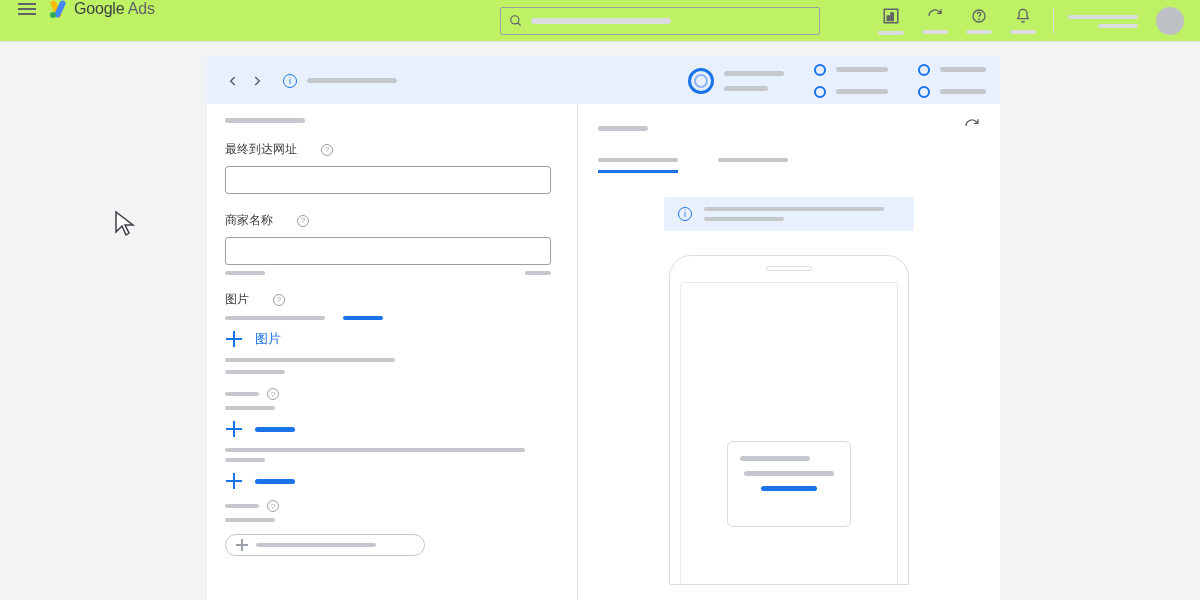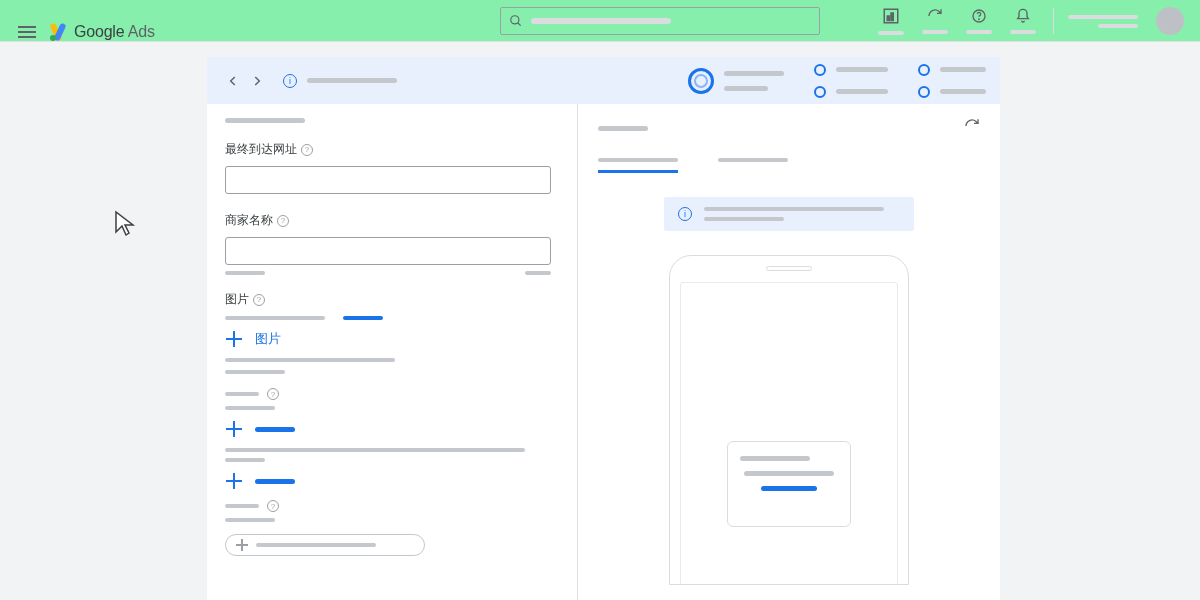--- a/index.html
+++ b/index.html
@@ -1,19 +1,19 @@
 <!DOCTYPE html>
 <html><head>
 <meta charset="utf-8">
 <style>
   * { box-sizing: border-box; margin: 0; padding: 0; font-family: Arial, "Helvetica Neue", sans-serif; }
   body { background: #f1f3f4; width: 1200px; height: 600px; overflow: hidden; color: #3c4043; }
 
   
-  .topbar { position: relative; background: #86efac; height: 42px; border-bottom: 1px solid #e0e0e0; display: flex; align-items: flex-end; }
+  .topbar { position: relative; background: #bef264; height: 42px; border-bottom: 1px solid #e0e0e0; display: flex; align-items: flex-start; }
   .hamburger { margin-left: 18px; margin-right: 14px; cursor: pointer; }
   .hamburger div { width: 18px; height: 2px; background: #5f6368; margin: 3px 0; }
   .logo { display: flex; align-items: center; gap: 6px; }
   .logo-mark { position: relative; width: 18px; height: 18px; }
   .logo-mark span { position: absolute; width: 6px; height: 18px; border-radius: 3px; }
   .logo-mark .b { background:#4285F4; transform:rotate(25deg); left:7px; }
   .logo-mark .y { background:#FBBC05; transform:rotate(-25deg); left:3px; }
   .logo-mark .g { background:#34A853; width:6px; height:6px; border-radius:50%; top:12px; left:0; }
   .logo-text { font-size: 16px; color:#5f6368; letter-spacing: -0.2px; }
   .logo-text b { color:#3c4043; font-weight: 500; }
@@ -40,21 +40,21 @@
   .bigcircle::after { content:""; position:absolute; inset:3px; border:2px solid #8ab4f8; border-radius:50%; }
   .stepcol { display:flex; flex-direction:column; gap:10px; }
   .steprow { display:flex; align-items:center; gap:10px; }
   .smcircle { width:12px; height:12px; border:2px solid #1a73e8; border-radius:50%; }
 
   
   .form { position:absolute; left:0; top:47px; width:370px; height:496px; padding:14px 18px 0 18px; overflow:hidden; }
   .ghost { background:#c4c7cc; border-radius:3px; }
   .ghost-blue { background:#1a73e8; border-radius:3px; }
   .sec-title { height:5px; width:80px; margin-bottom:18px; }
-  .fld-label { font-size:12px; color:#3c4043; display:flex; align-items:center; gap:4px; margin-bottom:8px;text-align:right; }
+  .fld-label { font-size:12px; color:#3c4043; display:flex; align-items:center; gap:24px; margin-bottom:8px;text-align:right; }
   .help { width:12px; height:12px; border:1px solid #9aa0a6; border-radius:50%; display:inline-flex; align-items:center; justify-content:center; font-size:8px; color:#9aa0a6; }
   .txtinput { width:326px; height:28px; border:1px solid #9aa0a6; border-radius:3px; background:#fff; }
   .subrow { display:flex; justify-content:space-between; width:326px; margin-top:6px; }
   .subrow div { height:4px; }
   .addrow { display:flex; align-items:center; gap:12px; margin:10px 0; color:#1a73e8; font-size:13px; cursor:pointer;}
   .plus { width:18px; height:18px; position:relative; }
   .plus::before, .plus::after { content:""; position:absolute; background:#1a73e8; }
   .plus::before { left:8px; top:1px; width:2px; height:16px; }
   .plus::after  { top:8px; left:1px; height:2px; width:16px; }
   .chip { width:200px; height:22px; border:1px solid #c4c7cc; border-radius:11px; display:flex; align-items:center; padding:0 10px; gap:8px;}

